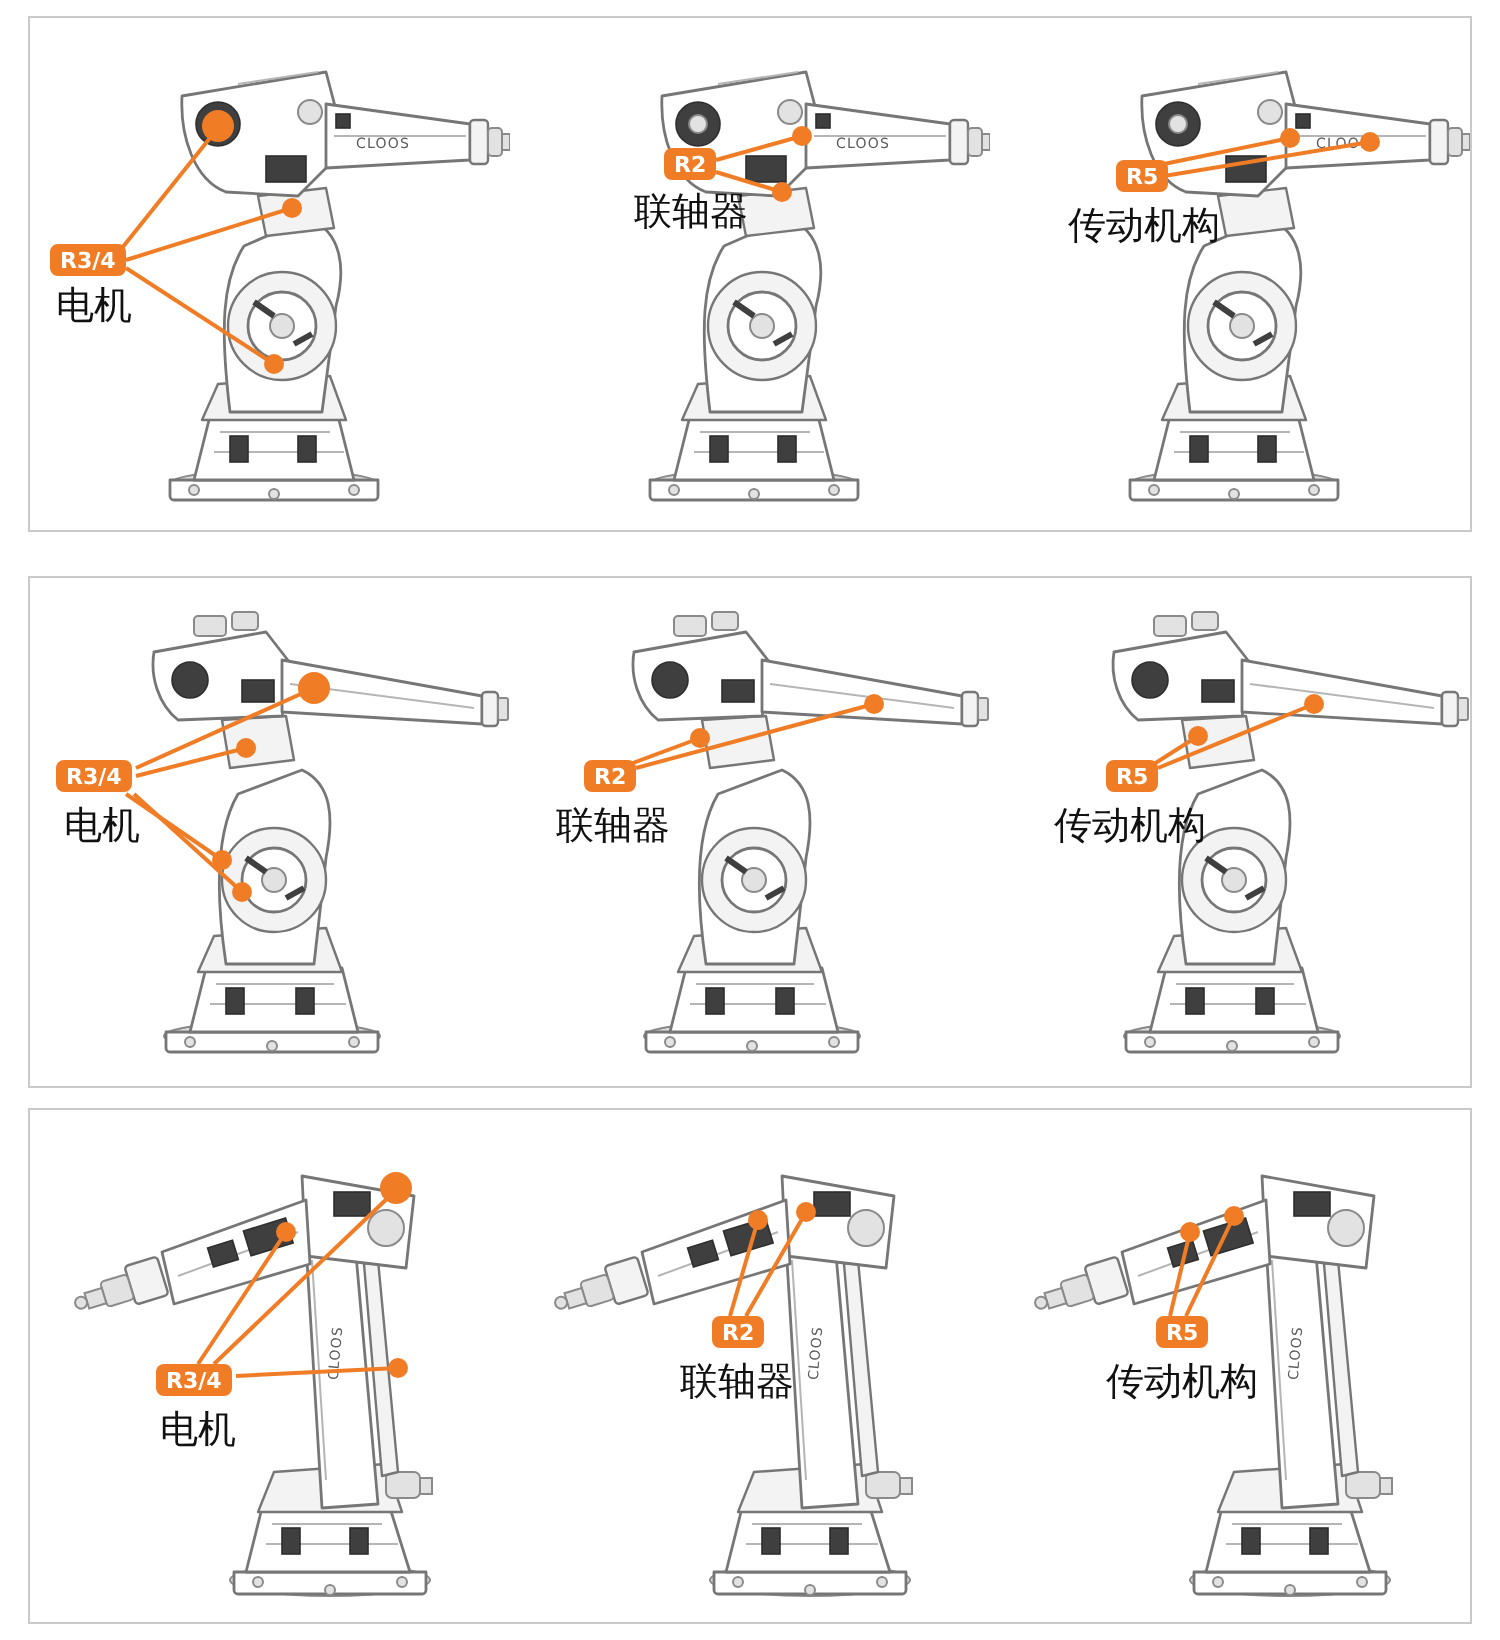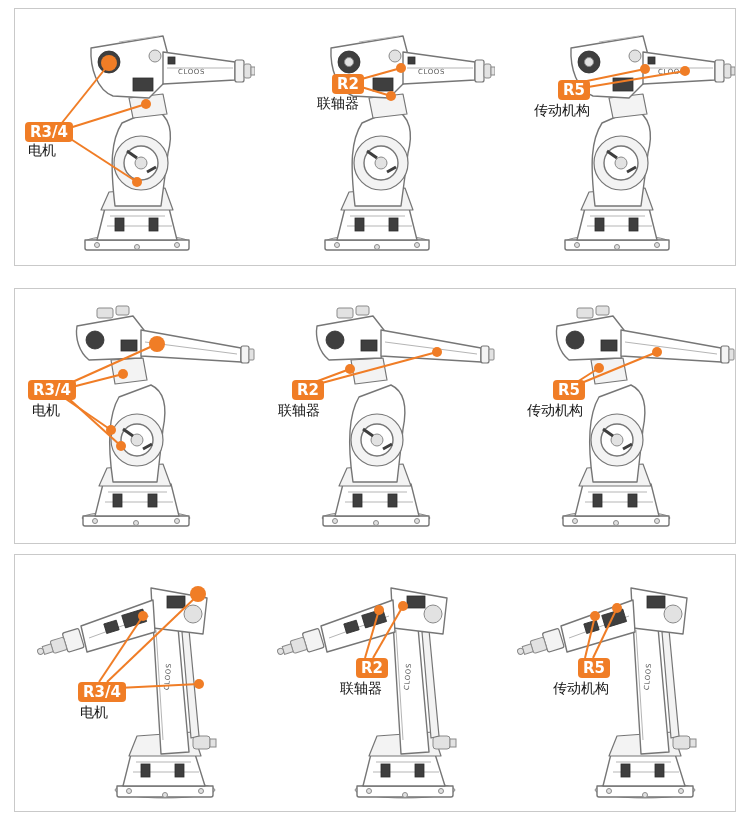--- a/index.html
+++ b/index.html
@@ -24,26 +24,26 @@
   .panel-3{top:554px;height:258px;}
   .cell{position:relative;width:240px;height:250px;margin-top:3px;}
   .cell svg.robot,.cell svg.ann{
     position:absolute;left:0;top:0;width:240px;height:250px;display:block;
   }
   .cell svg.ann{z-index:2;}
   .ann line{stroke:var(--accent);stroke-width:2;}
   .ann circle{fill:var(--accent);stroke:none;}
   .badge{
     position:absolute;z-index:3;background:var(--accent);color:#fff;
-    font-size:15px;font-weight:bold;line-height:1;padding:3px 5px 2px;
+    font-size:11px;font-weight:bold;line-height:1;padding:3px 5px 2px;
     border-radius:4px;white-space:nowrap;
   }
   .caption{
     position:absolute;z-index:3;color:var(--caption-text);
-    font-size:14px;line-height:1.2;white-space:nowrap;
+    font-size:19px;line-height:1.2;white-space:nowrap;
   }
   
   .robot-line{fill:#ffffff;stroke:#767676;stroke-width:1.4;stroke-linejoin:round;}
   .robot-fill-light{fill:#f3f3f3;stroke:#767676;stroke-width:1.2;stroke-linejoin:round;}
   .robot-mid{fill:#e2e2e2;stroke:#8a8a8a;stroke-width:1;}
   .robot-dark{fill:#3f3f3f;stroke:#2e2e2e;stroke-width:0.8;}
   .robot-dark-stroke{stroke:#3f3f3f;stroke-width:3;fill:none;}
   .robot-detail{stroke:#b5b5b5;stroke-width:1;fill:none;}
   .robot-brand{font-size:7px;fill:#5a5a5a;letter-spacing:0.6px;font-family:"DejaVu Sans",sans-serif;}
   .defs-svg{position:absolute;width:0;height:0;overflow:hidden;}

